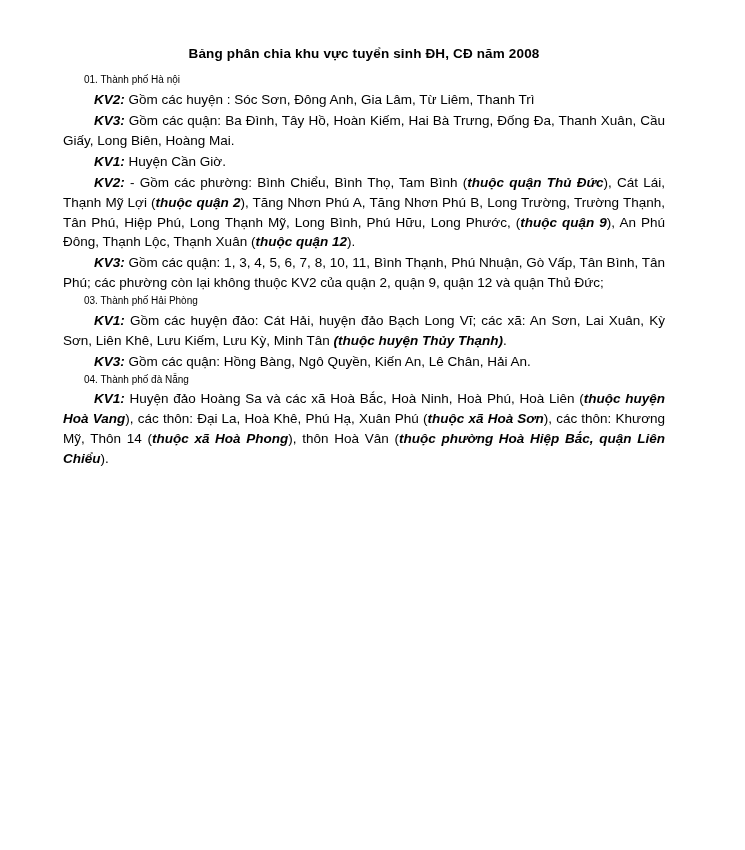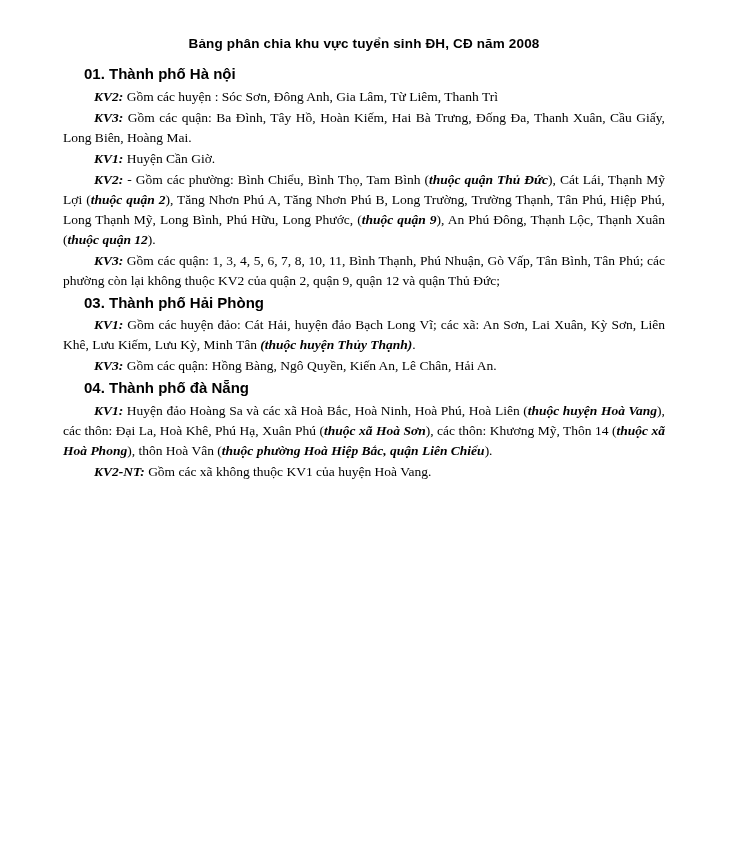--- a/index.html
+++ b/index.html
@@ -9,53 +9,52 @@
   }
   body {
     font-family: "Liberation Sans", sans-serif;
     color: #000000;
   }
   .page {
     position: relative;
     width: 745px;
     height: 626px;
     background: #ffffff;
-    margin: 0 auto;
+    margin: 10px auto;
     overflow: hidden;
     box-sizing: border-box;
   }
   .content {
     position: absolute;
     left: 63px;
     top: 36px;
     width: 602px;
   }
   .doc-title {
     text-align: center;
     font-weight: bold;
     font-size: 13.5px;
     letter-spacing: 0.15px;
     margin: 0 0 11px 0;
     line-height: 1.2;
   }
   .section-head {
-    font-weight: bold;
-    font-size: 15px;
+    font-weight: normal;
+    font-size: 10px;
     margin: 0 0 2px 0;
     padding-left: 21px;
     line-height: 1.45;
   }
   .para {
     font-size: 13.5px;
     line-height: 1.48;
     margin: 0 0 1px 0;
     text-align: justify;
     text-justify: inter-word;
     text-indent: 31px;
-    font-family: Liberation Serif, serif;
   }
   .para .kv {
     font-weight: bold;
     font-style: italic;
   }
   .para .em {
     font-weight: bold;
     font-style: italic;
   }
   .page-number {
@@ -78,17 +77,16 @@
         <div class="para"><span class="kv">KV2:</span><span> Gồm các huyện : Sóc Sơn, Đông Anh, Gia Lâm, Từ Liêm, Thanh Trì</span></div>
         <div class="para"><span class="kv">KV3:</span><span> Gồm các quận: Ba Đình, Tây Hồ, Hoàn Kiếm, Hai Bà Trưng, Đống Đa, Thanh Xuân, Cầu Giấy, Long Biên, Hoàng Mai.</span></div>
         <div class="para"><span class="kv">KV1:</span><span> Huyện Cần Giờ.</span></div>
         <div class="para"><span class="kv">KV2:</span><span> - Gồm các phường: Bình Chiểu, Bình Thọ, Tam Bình (</span><span class="em">thuộc quận Thủ Đức</span><span>), Cát Lái, Thạnh Mỹ Lợi (</span><span class="em">thuộc quận 2</span><span>), Tăng Nhơn Phú A, Tăng Nhơn Phú B, Long Trường, Trường Thạnh, Tân Phú, Hiệp Phú,  Long Thạnh Mỹ, Long Bình, Phú Hữu, Long Phước, (</span><span class="em">thuộc quận 9</span><span>), An Phú Đông, Thạnh Lộc, Thạnh Xuân (</span><span class="em">thuộc quận 12</span><span>).</span></div>
         <div class="para"><span class="kv">KV3:</span><span> Gồm các quận: 1, 3, 4, 5, 6, 7, 8, 10, 11, Bình Thạnh, Phú Nhuận, Gò Vấp, Tân Bình, Tân Phú; các phường còn lại không thuộc KV2 của quận 2, quận 9, quận 12 và quận Thủ Đức;</span></div>
         <div class="section-head">03. Thành phố Hải Phòng</div>
         <div class="para"><span class="kv">KV1:</span><span> Gồm các huyện đảo: Cát Hải, huyện đảo Bạch Long Vĩ; các xã: An Sơn, Lai Xuân, Kỳ Sơn, Liên Khê, Lưu Kiếm, Lưu Kỳ, Minh Tân </span><span class="em">(thuộc huyện Thủy Thạnh)</span><span>.</span></div>
         <div class="para"><span class="kv">KV3:</span><span> Gồm các quận: Hồng Bàng, Ngô Quyền, Kiến An, Lê Chân, Hải An.</span></div>
         <div class="section-head">04. Thành phố đà Nẵng</div>
         <div class="para"><span class="kv">KV1:</span><span> Huyện đảo Hoàng Sa và các xã Hoà Bắc, Hoà Ninh, Hoà Phú, Hoà Liên (</span><span class="em">thuộc huyện Hoà Vang</span><span>), các thôn: Đại La, Hoà Khê, Phú Hạ, Xuân Phú (</span><span class="em">thuộc xã Hoà Sơn</span><span>), các thôn: Khương Mỹ, Thôn 14 (</span><span class="em">thuộc xã Hoà Phong</span><span>), thôn Hoà Vân (</span><span class="em">thuộc phường Hoà Hiệp Bắc, quận Liên Chiểu</span><span>).</span></div>
-        <div class="para"><span class="kv">KV2-NT:</span><span> Gồm các xã không thuộc KV1 của huyện Hoà Vang.</span></div>
       </div>
   </div>
   <div class="page-number">270</div>
 </div>
 
 </body></html>

